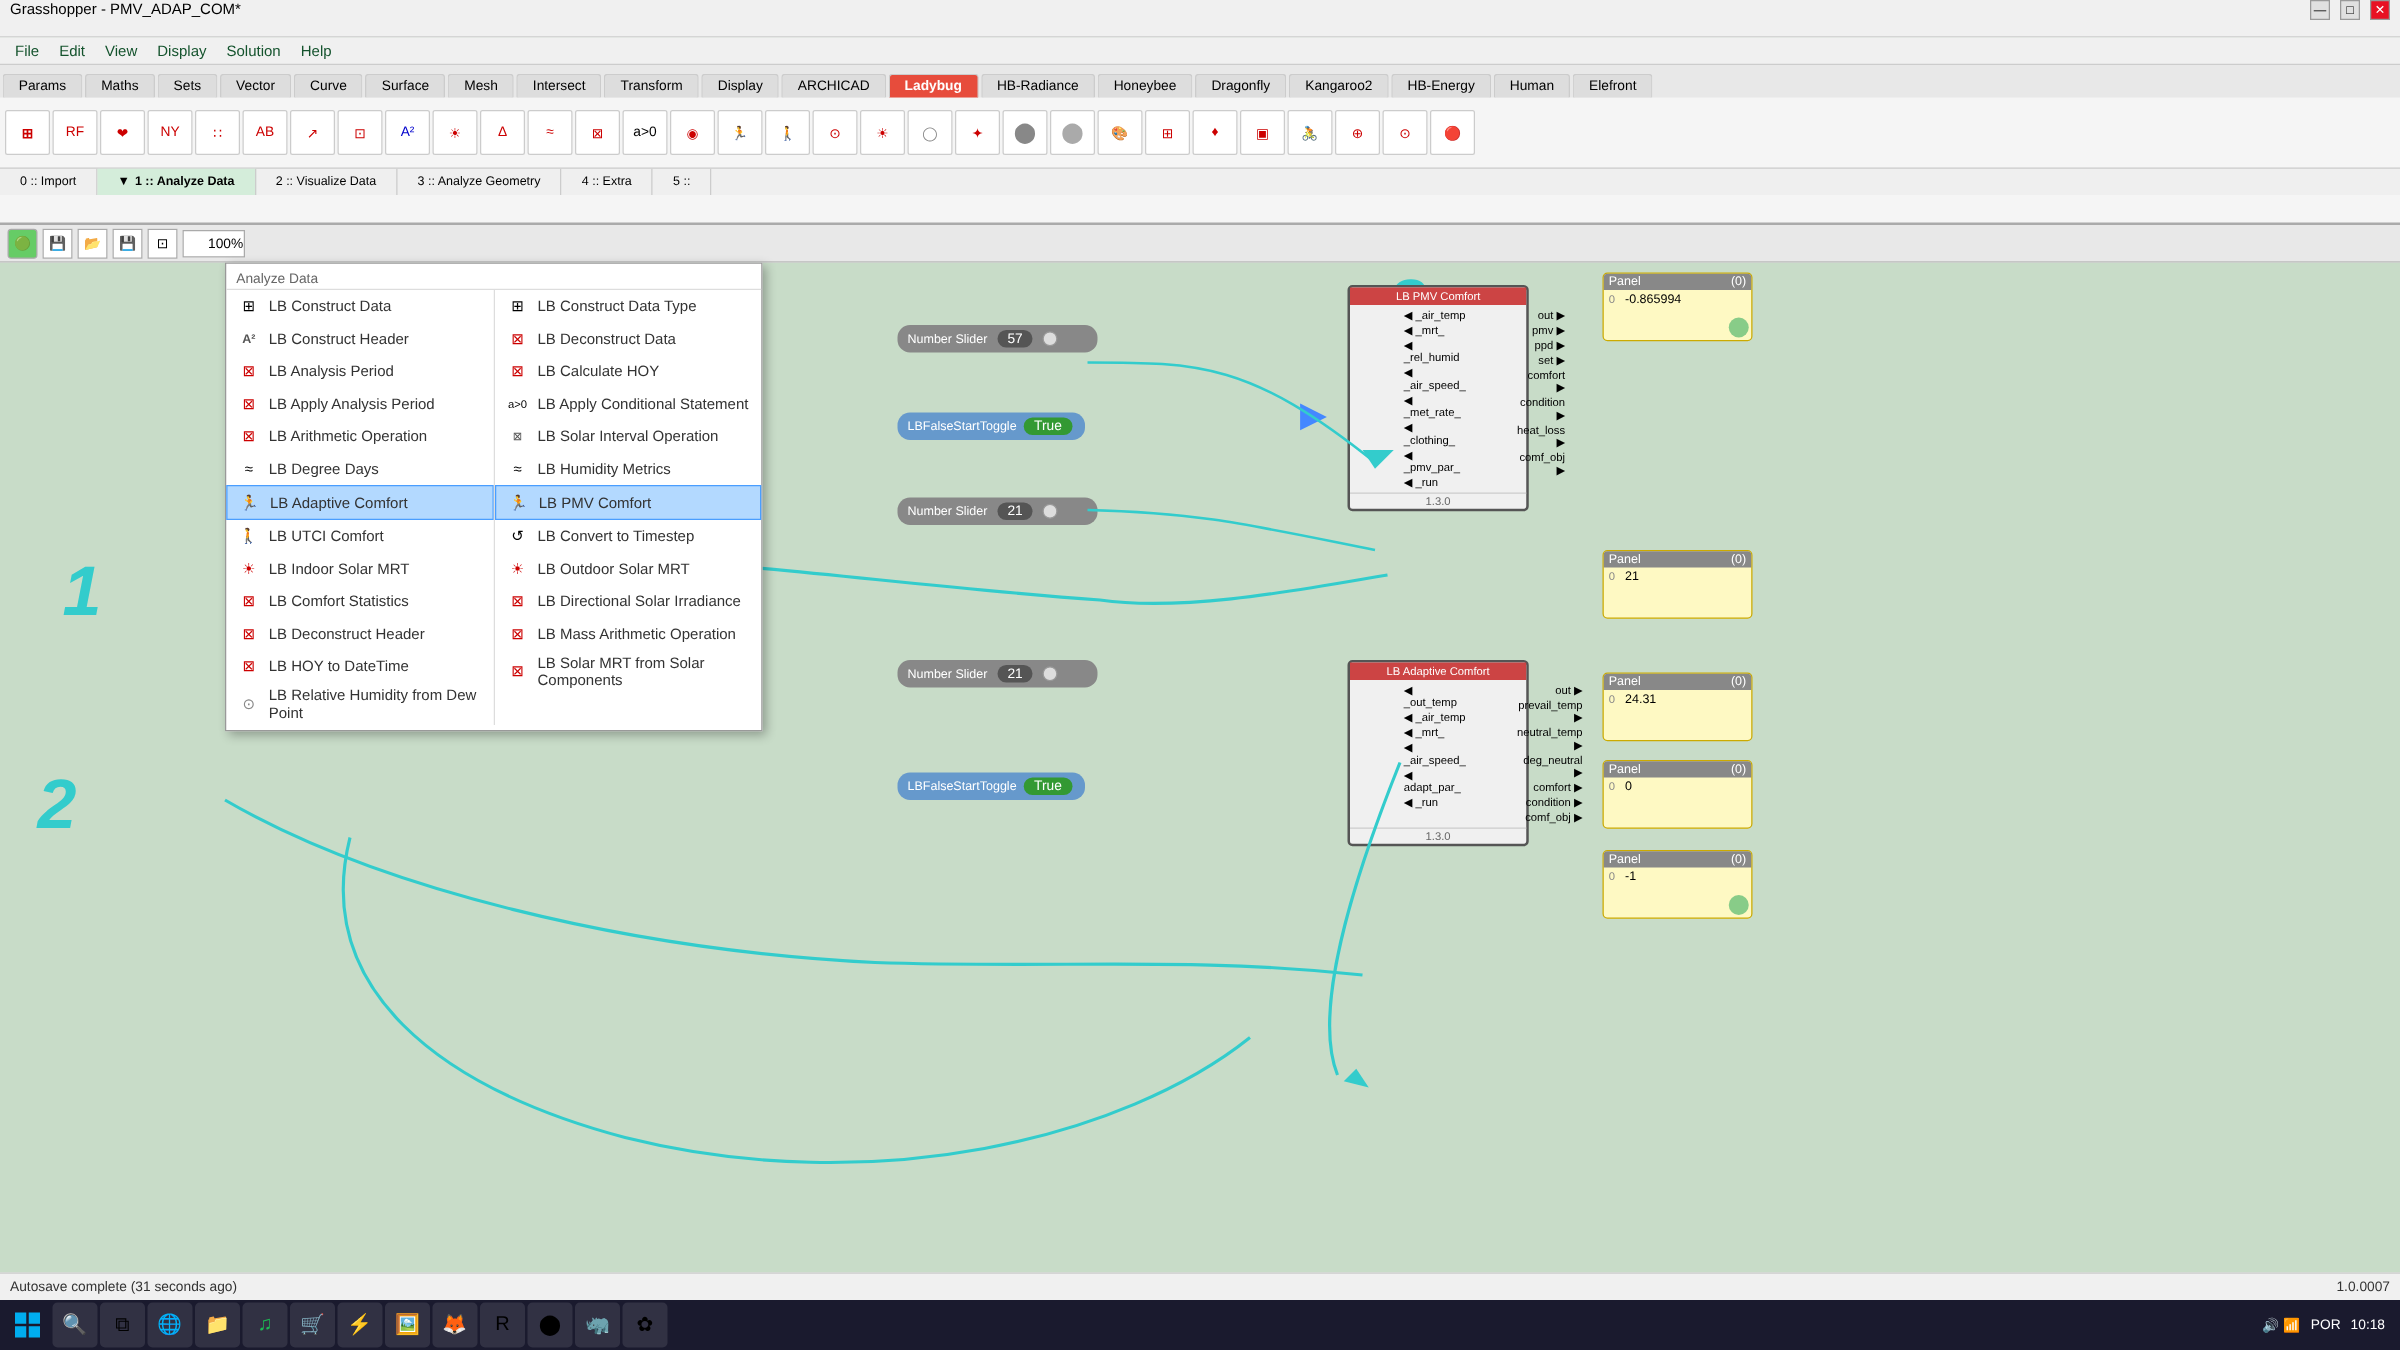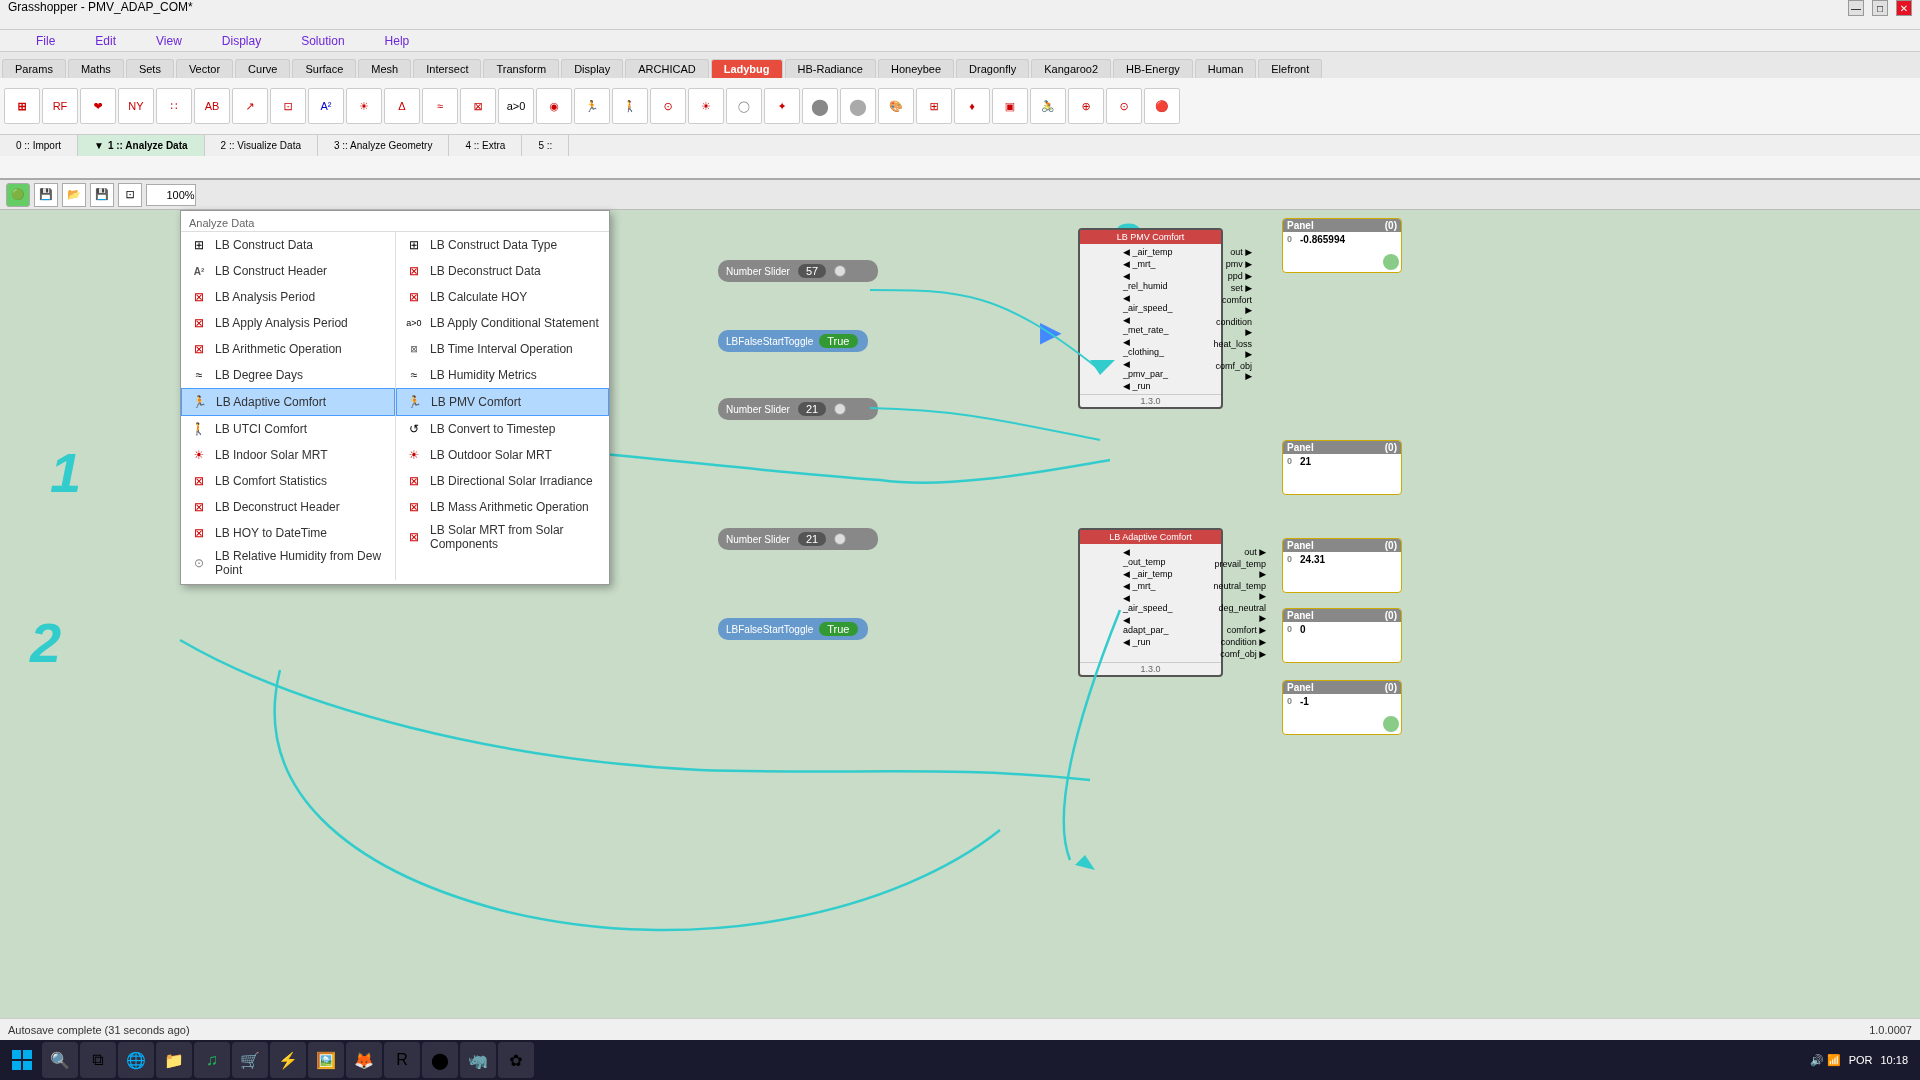--- a/index.html
+++ b/index.html
@@ -49,22 +49,21 @@
       align-items: center;
       border-bottom: 1px solid #ccc;
       padding: 0 4px;
       position: relative;
       z-index: 100;
     }
     .menu-item {
       padding: 2px 8px;
       cursor: pointer;
       font-size: 12px;
-      color: #6d28d9;
-      margin-left: 24px;
+      color: #14532d;
     }
 
     
     #ribbon {
       height: 128px;
       background: #f5f5f5;
       border-bottom: 2px solid #aaa;
       display: flex;
       flex-direction: column;
       position: relative;
@@ -254,25 +253,24 @@
       width: 12px;
       height: 12px;
       background: #ddd;
       border-radius: 50%;
       border: 1px solid #999;
     }
 
     
     .gh-panel {
       position: absolute;
-      background: #ffffff;
+      background: #fef9c3;
       border: 1px solid #ccaa00;
       border-radius: 4px;
       font-size: 10px;
-      font-weight: bold;
     }
     .gh-panel-header {
       background: #888;
       color: white;
       padding: 1px 4px;
       font-size: 10px;
       display: flex;
       justify-content: space-between;
       border-radius: 3px 3px 0 0;
     }
@@ -769,21 +767,21 @@
       <div class="dropdown-item">
         <span class="dropdown-icon" style="color:#c00;">⊠</span>
         <span class="dropdown-label">LB Calculate HOY</span>
       </div>
       <div class="dropdown-item">
         <span class="dropdown-icon" style="font-size:9px;">a&gt;0</span>
         <span class="dropdown-label">LB Apply Conditional Statement</span>
       </div>
       <div class="dropdown-item">
         <span class="dropdown-icon" style="font-size:9px;color:#555;">⊠</span>
-        <span class="dropdown-label">LB Time Interval Operation</span>
+        <span class="dropdown-label">LB Solar Interval Operation</span>
       </div>
       <div class="dropdown-item">
         <span class="dropdown-icon">≈</span>
         <span class="dropdown-label">LB Humidity Metrics</span>
       </div>
       <div class="dropdown-item highlighted" style="background:#b3d9ff;border:1px solid #4a9eff;">
         <span class="dropdown-icon" style="color:#c00;">🏃</span>
         <span class="dropdown-label">LB PMV Comfort</span>
       </div>
       <div class="dropdown-item">

